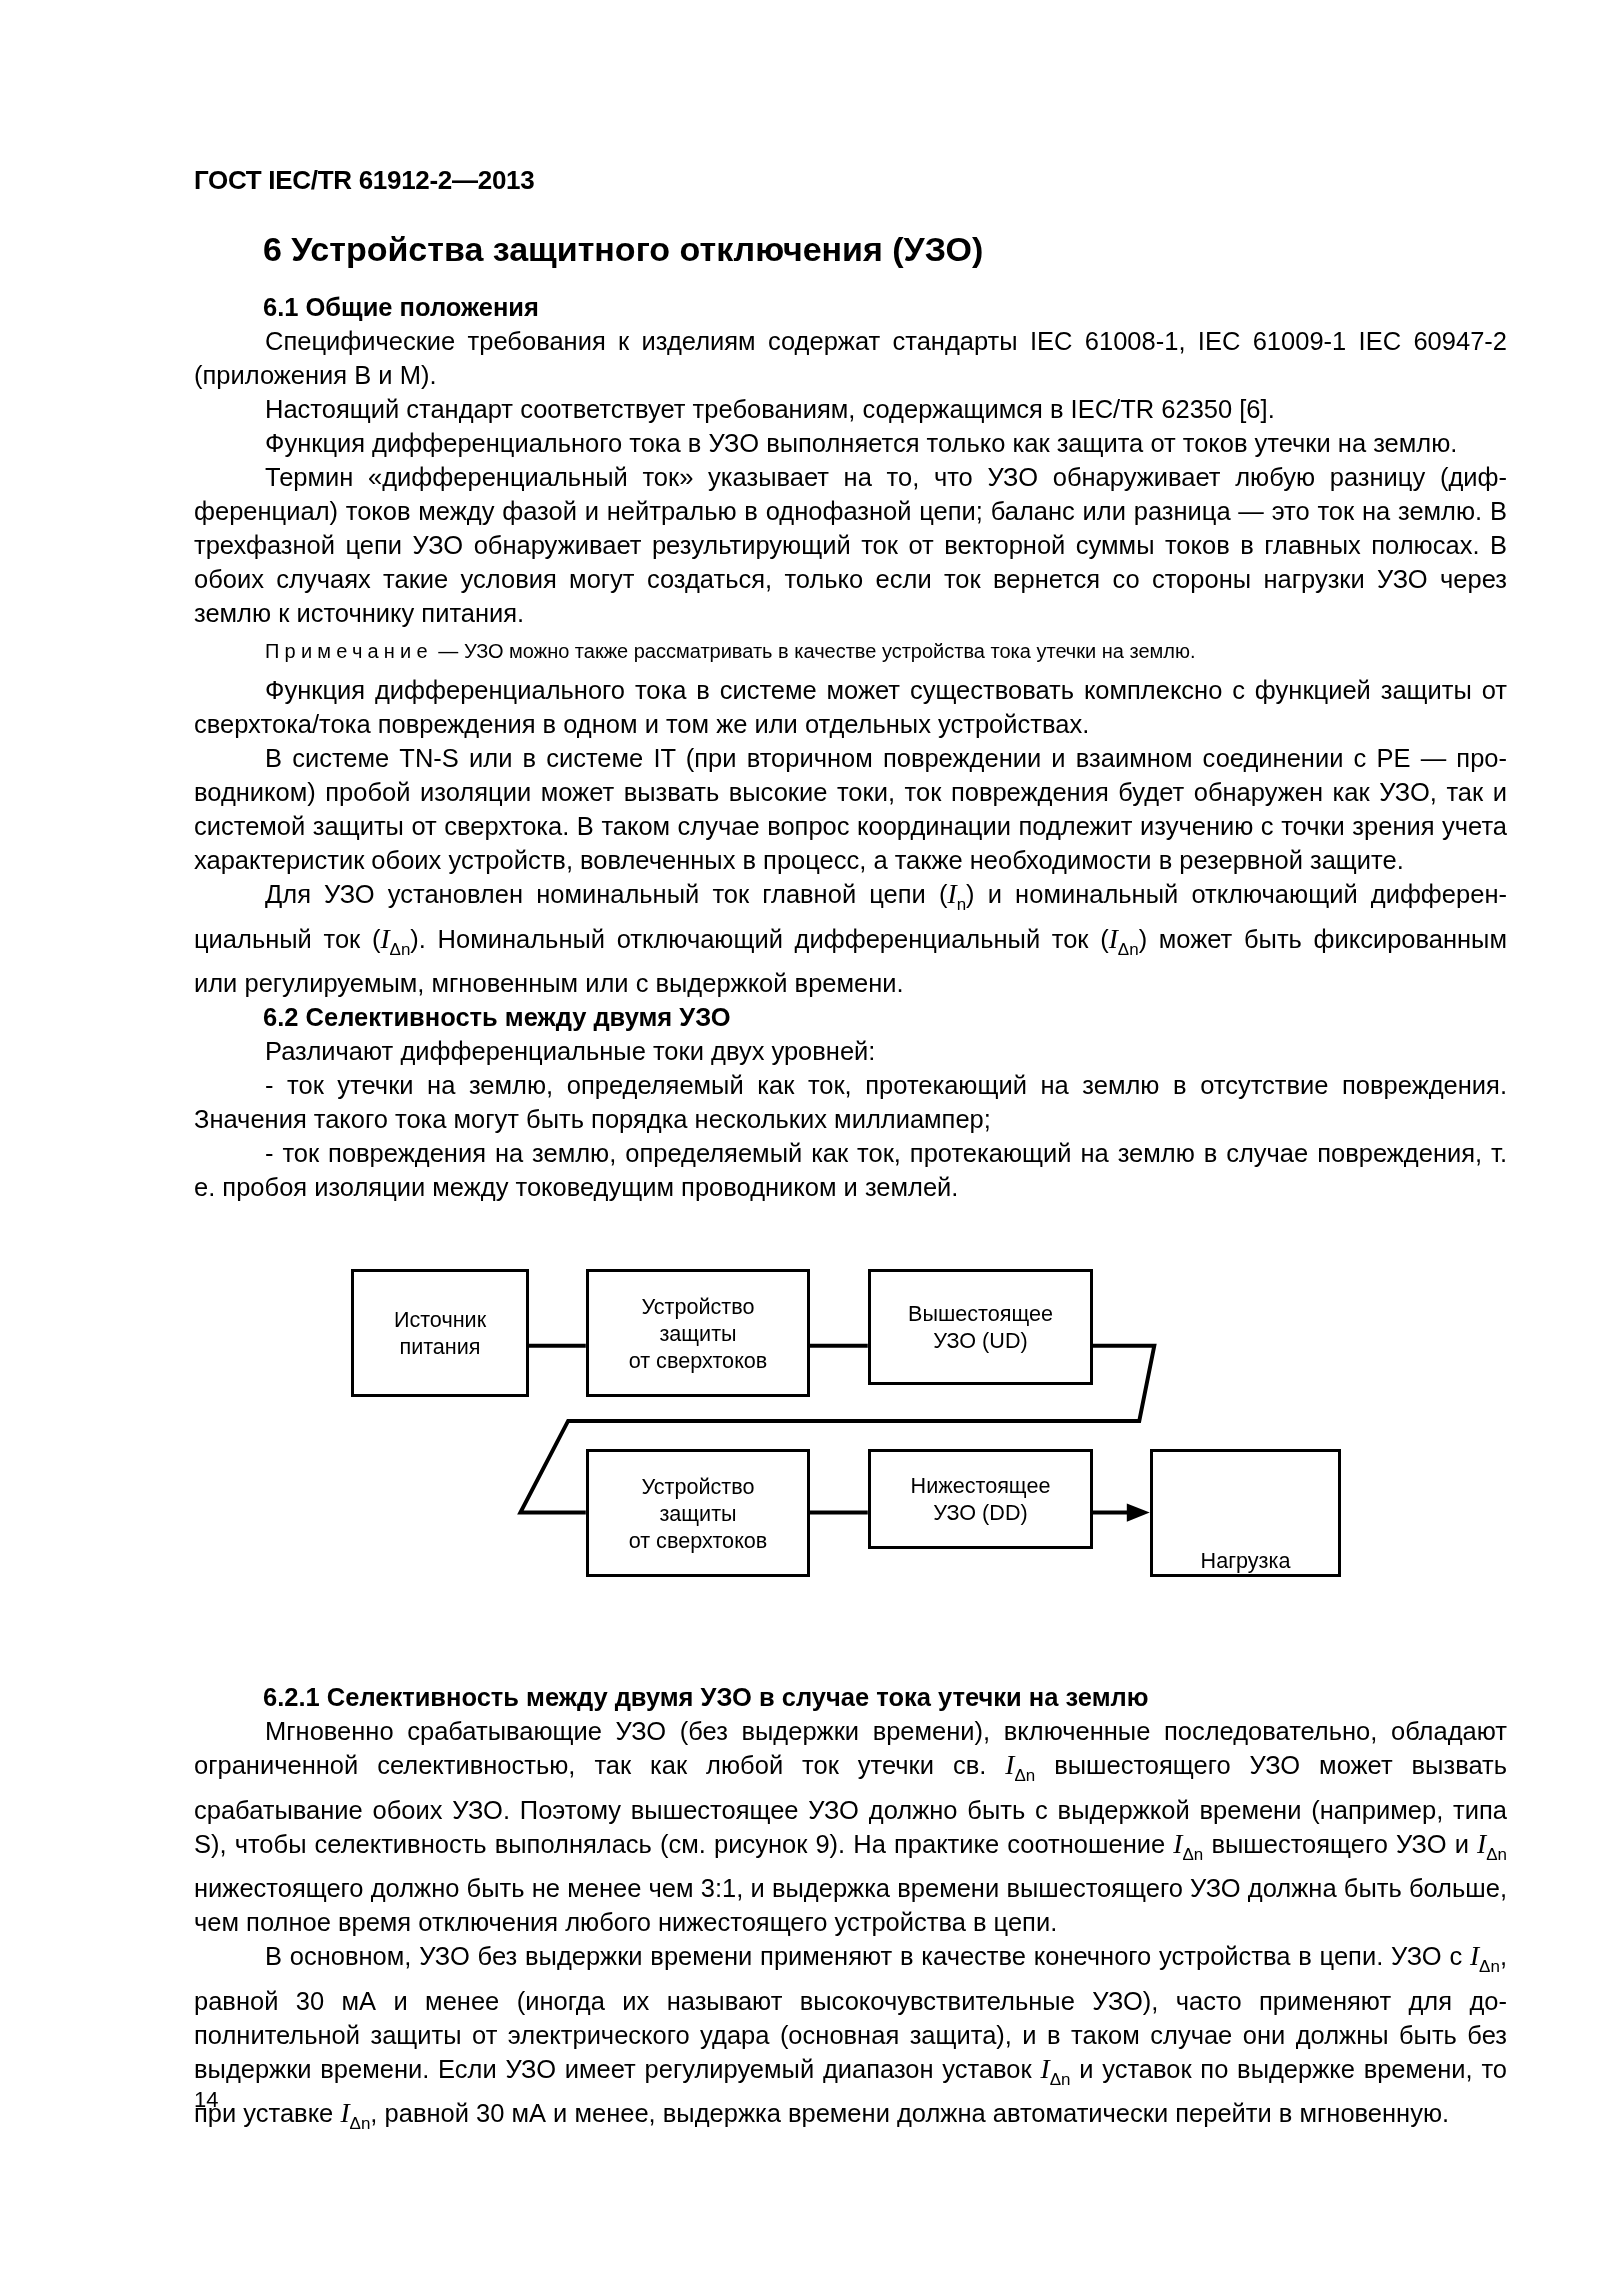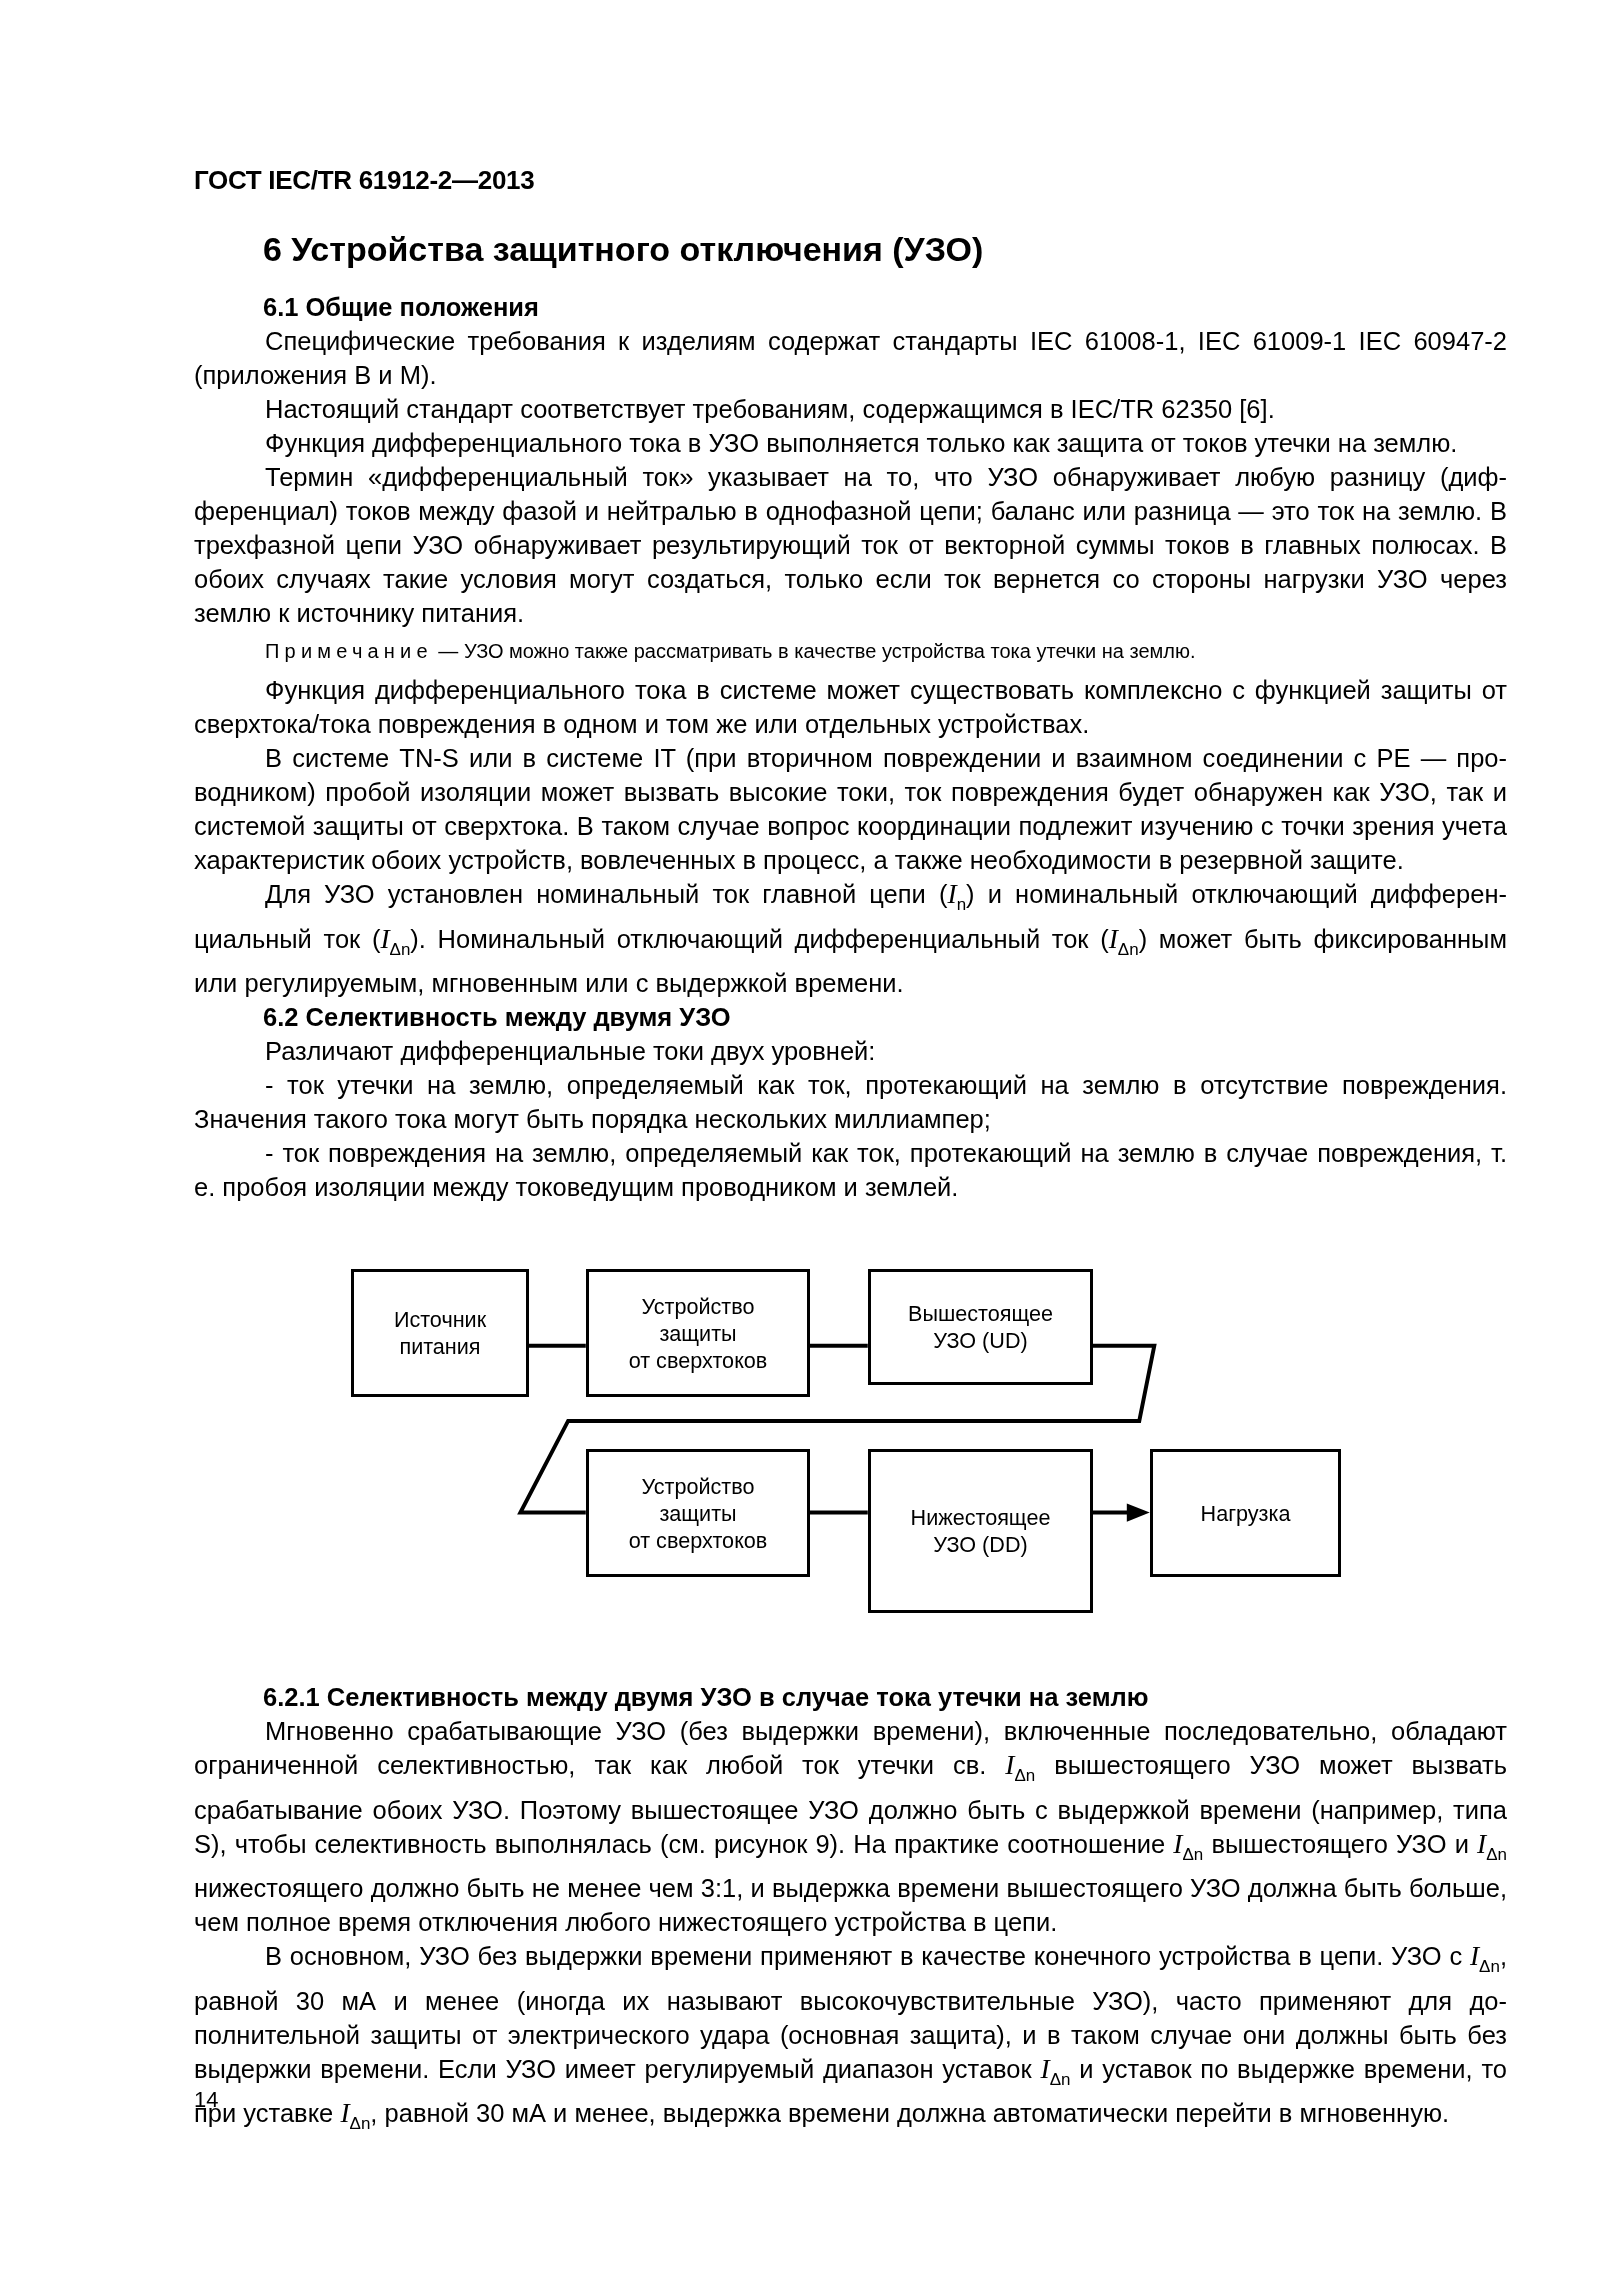--- a/index.html
+++ b/index.html
@@ -68,25 +68,25 @@
       </div>
     <div class="dbox" style="left:868px; top:1269px; width:225px; height:116px;">
         <span>Вышестоящее
 УЗО (UD)</span>
       </div>
     <div class="dbox" style="left:586px; top:1449px; width:224px; height:128px;">
         <span>Устройство
 защиты
 от сверхтоков</span>
       </div>
-    <div class="dbox" style="left:868px; top:1449px; width:225px; height:164px;">
+    <div class="dbox" style="left:868px; top:1449px; width:225px; height:100px;">
         <span>Нижестоящее
 УЗО (DD)</span>
       </div>
-    <div class="dbox" style="left:1150px; top:1449px; width:191px; height:128px;">
+    <div class="dbox" style="left:1150px; top:1449px; width:191px; height:128px;align-items:flex-end;">
         <span>Нагрузка</span>
       </div>
   </div>
 
   <div class="text-col" style="top: 1632px; margin-top: 48px;">
     <div class="h2">6.2.1  Селективность между двумя УЗО в случае тока утечки на землю</div>
     <p><span>Мгновенно срабатывающие УЗО (без выдержки времени), включенные последовательно, облада­ют ограниченной селективностью, так как любой ток утечки св. </span><span class="sym"><span>I</span><span class="sub">Δn</span></span><span> вышестоящего УЗО может вызвать срабатывание обоих УЗО. Поэтому вышестоящее УЗО должно быть с выдержкой времени (например, типа S), чтобы селективность выполнялась (см. рисунок 9). На практике соотношение </span><span class="sym"><span>I</span><span class="sub">Δn</span></span><span> вышестоящего УЗО и </span><span class="sym"><span>I</span><span class="sub">Δn</span></span><span> нижестоящего должно быть не менее чем 3:1, и выдержка времени вышестоящего УЗО дол­жна быть больше, чем полное время отключения любого нижестоящего устройства в цепи.</span></p>
     <p><span>В основном, УЗО без выдержки времени применяют в качестве конечного устройства в цепи. УЗО с </span><span class="sym"><span>I</span><span class="sub">Δn</span></span><span>, равной 30 мА и менее (иногда их называют высокочувствительные УЗО), часто применяют для до­полнительной защиты от электрического удара (основная защита), и в таком случае они должны быть без выдержки времени. Если УЗО имеет регулируемый диапазон уставок </span><span class="sym"><span>I</span><span class="sub">Δn</span></span><span> и уставок по выдержке вре­мени, то при уставке </span><span class="sym"><span>I</span><span class="sub">Δn</span></span><span>, равной 30 мА и менее, выдержка времени должна автоматически перейти в мгновенную.</span></p>
   </div>
 

